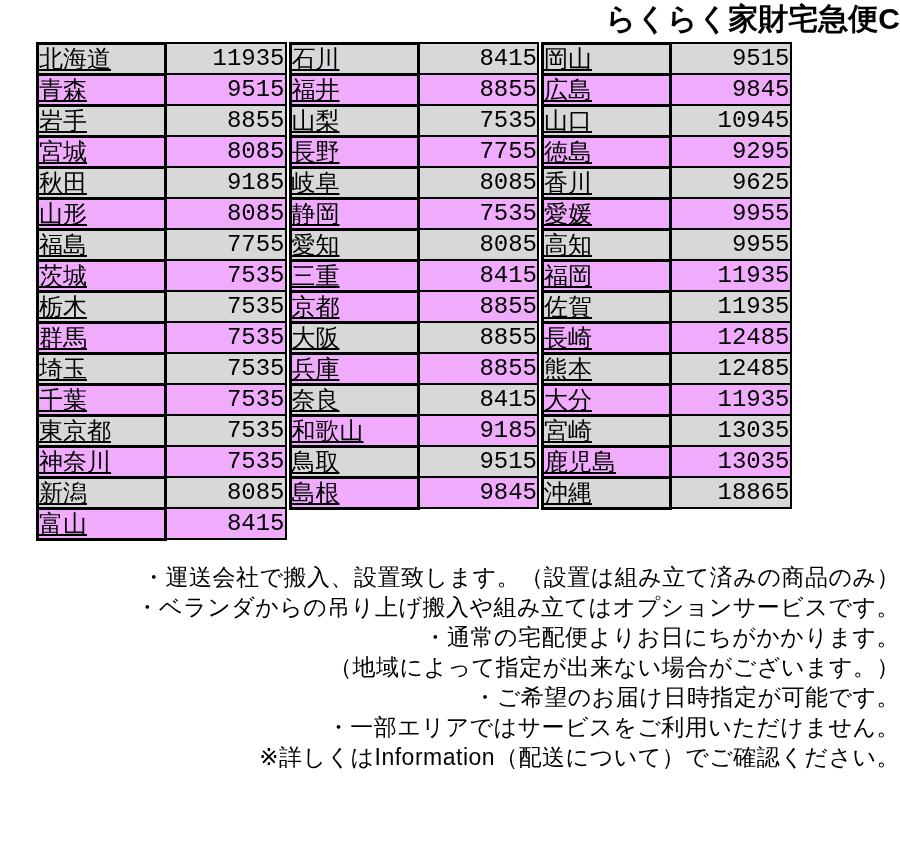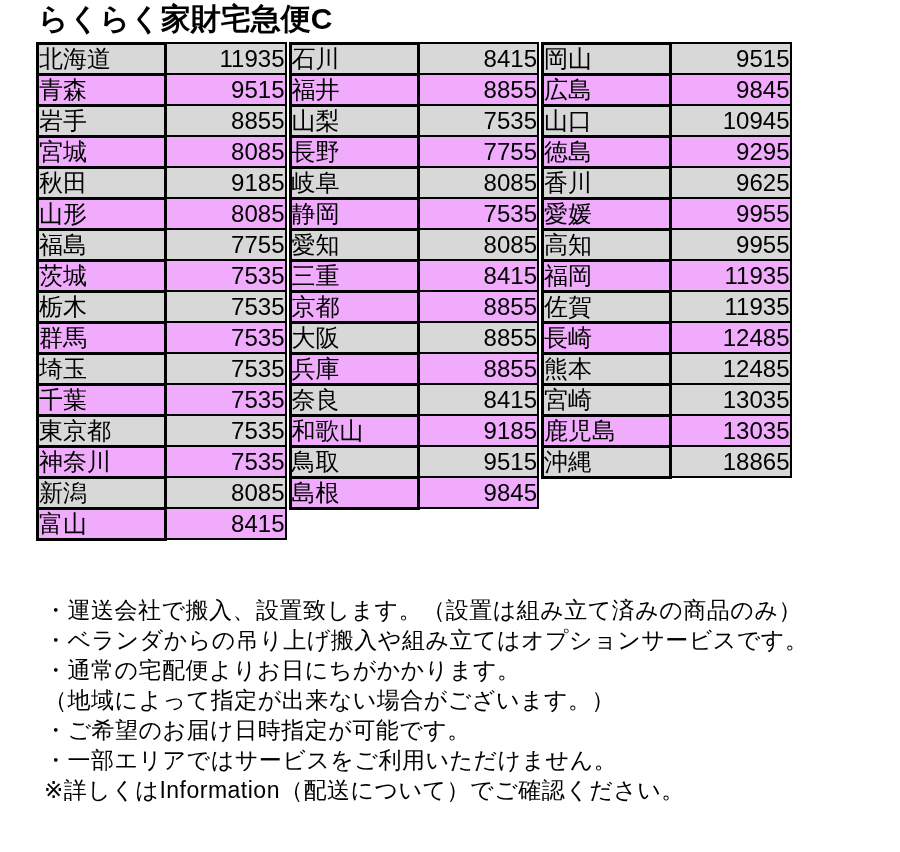--- a/index.html
+++ b/index.html
@@ -17,20 +17,21 @@
     font-family:"Liberation Sans","DejaVu Sans",sans-serif;
     overflow:hidden;
   }
   .page{padding:2px 0 0 36px;}
   .page-title{
     margin:0 0 5px 2px;
     font-size:30px;
     font-weight:bold;
     letter-spacing:0px;
     line-height:1.15;
+    text-align:right;
   }
   .tables{
     display:flex;
     align-items:flex-start;
     gap:2px;
   }
   table.fee-table{
     border-collapse:collapse;
     table-layout:fixed;
   }
@@ -41,31 +42,34 @@
     line-height:28px;
     vertical-align:middle;
     white-space:nowrap;
     overflow:hidden;
   }
   td.pref-cell{
     width:128px;
     border:3px solid var(--border);
     padding-left:4px;
     text-align:left;
+    text-decoration:underline;
   }
   td.price-cell{
     width:120px;
     border:2px solid var(--border);
     padding-right:5px;
     text-align:right;
+    font-family:Liberation Mono, monospace;
   }
   tr.shaded td{background:var(--row-shade);}
   tr.plain td{background:#f0abfc;}
   .notes{
-    margin:54px 0 0 8px;
+    margin:21px 0 0 8px;
+    text-align:right;
   }
   .note-line{
     font-size:23px;
     line-height:30px;
     letter-spacing:0.5px;
     white-space:nowrap;
   }
 </style>
 </head>
 <body>
@@ -244,20 +248,24 @@
             <td class="pref-cell">佐賀</td>
             <td class="price-cell">11935</td>
           </tr>
           <tr class="plain">
             <td class="pref-cell">長崎</td>
             <td class="price-cell">12485</td>
           </tr>
           <tr class="shaded">
             <td class="pref-cell">熊本</td>
             <td class="price-cell">12485</td>
+          </tr>
+          <tr class="plain">
+            <td class="pref-cell">大分</td>
+            <td class="price-cell">11935</td>
           </tr>
           <tr class="shaded">
             <td class="pref-cell">宮崎</td>
             <td class="price-cell">13035</td>
           </tr>
           <tr class="plain">
             <td class="pref-cell">鹿児島</td>
             <td class="price-cell">13035</td>
           </tr>
           <tr class="shaded">

